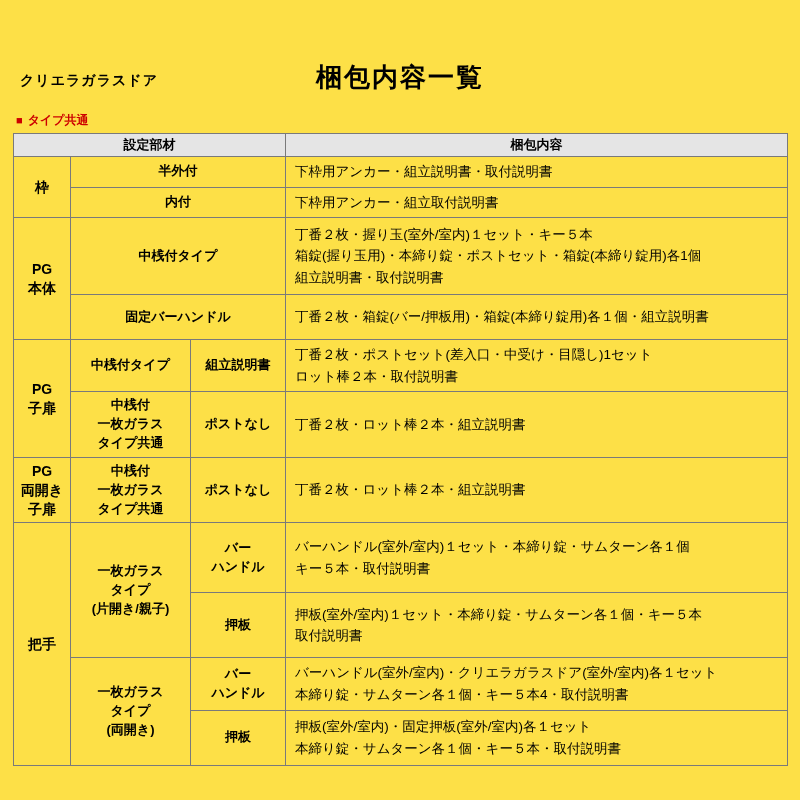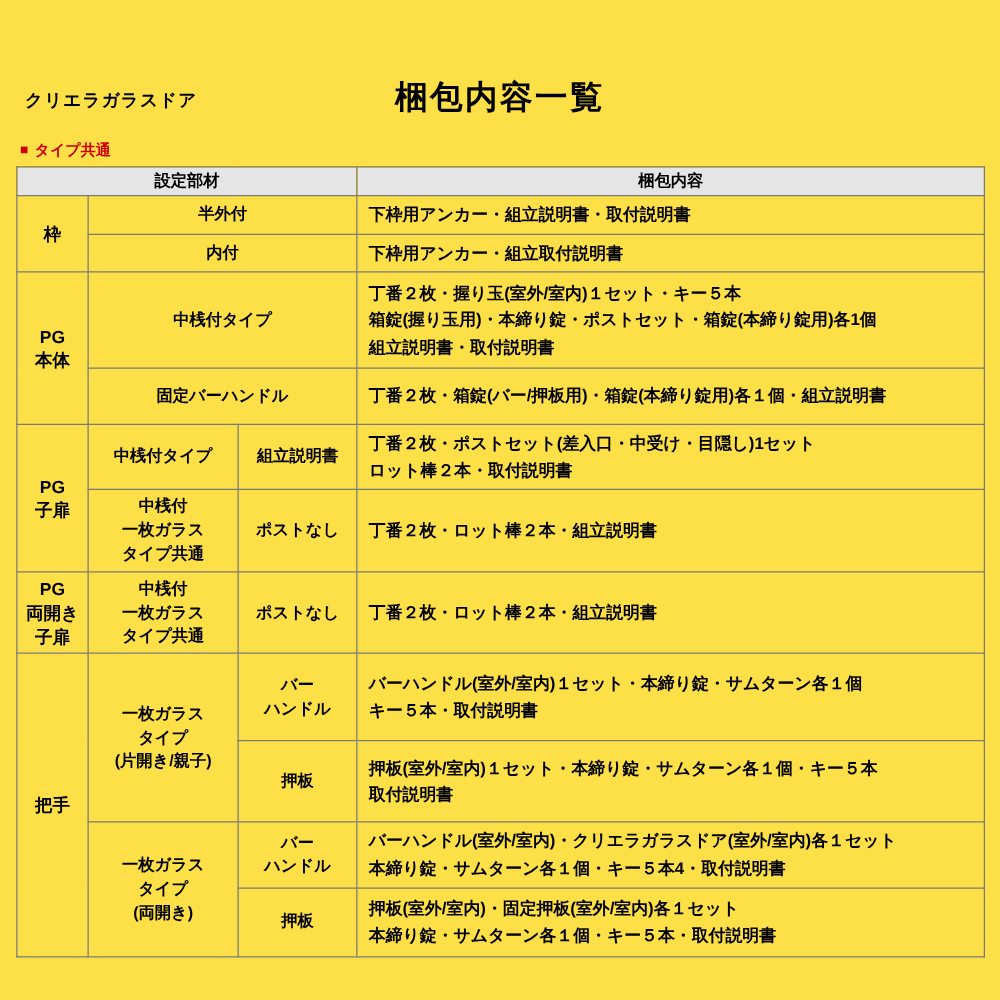--- a/index.html
+++ b/index.html
@@ -43,21 +43,21 @@
     text-align: center; vertical-align: middle;
     font-weight: bold; font-size: 14px;
     white-space: pre-line; line-height: 1.35; padding: 2px;
   }
   td.sub, td.sub2 {
     text-align: center; vertical-align: middle;
     font-weight: bold; font-size: 13px;
     white-space: pre-line; line-height: 1.45; padding: 4px;
   }
   td.content {
-    font-size: 13.5px; font-weight: bold;
+    font-size: 13.5px; font-weight: normal;
     padding: 4px 9px; vertical-align: middle;
     white-space: pre-line; line-height: 1.6;
   }
 </style>
 </head>
 <body>
 
 <div class="page">
 
   <div class="product-name">クリエラガラスドア</div>

